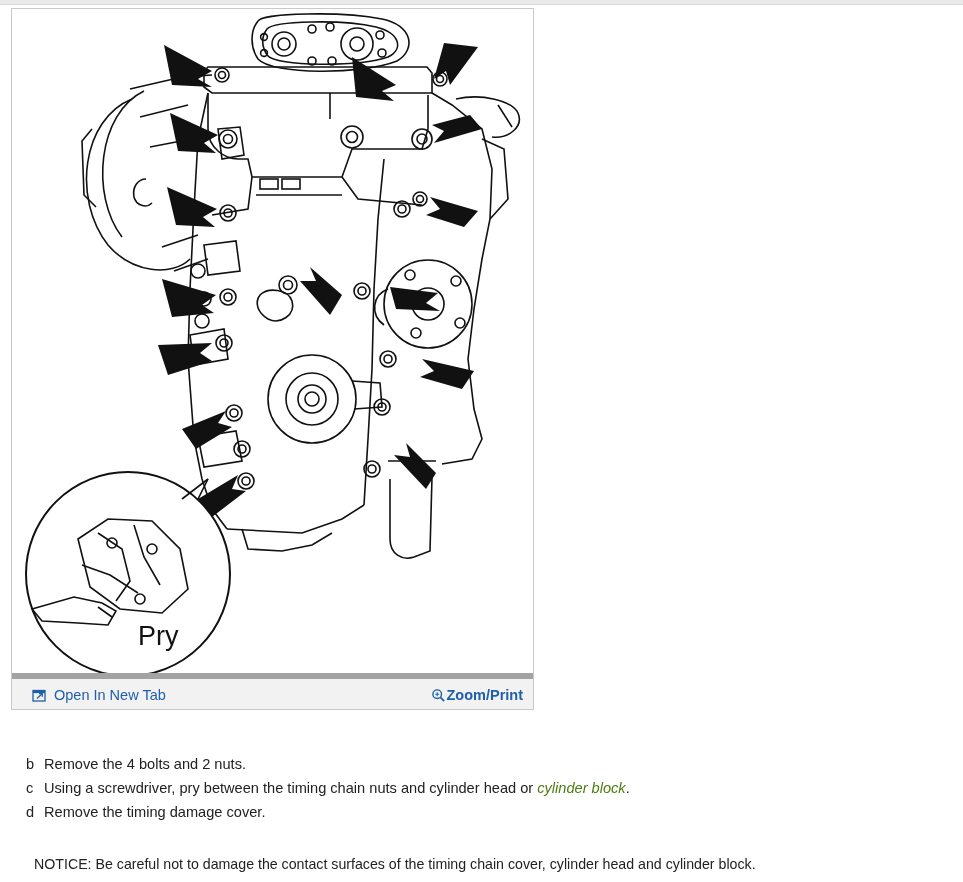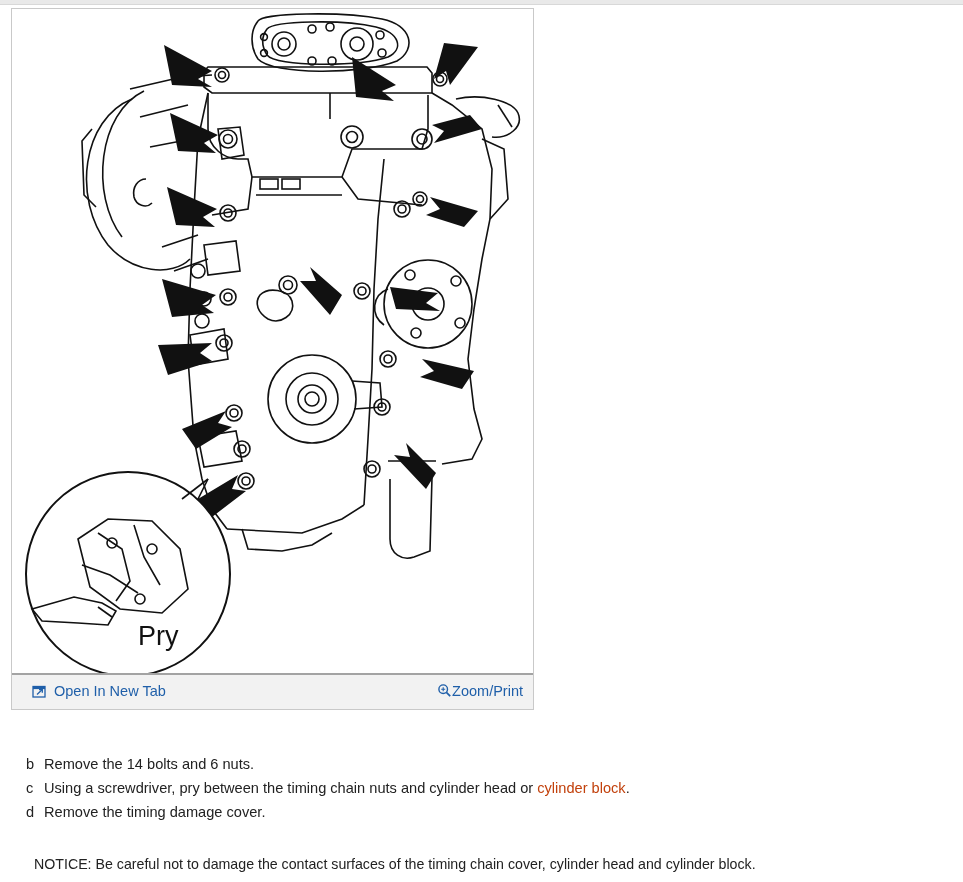--- a/index.html
+++ b/index.html
@@ -42,40 +42,41 @@
   .figure-image svg {
     display: block;
   }
   .figure-toolbar {
     position: absolute;
     left: 0;
     bottom: 0;
     width: 521px;
     height: 36px;
     background: #f2f2f2;
-    border-top: 2px solid #a3a3a3;
+    border-top: 6px solid #a3a3a3;
     box-sizing: border-box;
   }
   .tool-left {
     position: absolute;
     left: 20px;
     top: 8px;
     display: flex;
     align-items: center;
     gap: 7px;
     cursor: pointer;
   }
   .tool-right {
     position: absolute;
     right: 10px;
     top: 8px;
     display: flex;
-    align-items: flex-start;
+    align-items: flex-end;
     gap: 0;
     cursor: pointer;
+    font-weight: bold;
   }
   .tool-label {
     color: #1f5fa9;
     font-size: 14.5px;
   }
   .icon-newtab, .icon-zoom {
     width: 15px;
     height: 15px;
     display: inline-block;
     color: #1f5fa9;
@@ -95,22 +96,23 @@
   }
   .step-letter {
     width: 18px;
     flex: 0 0 18px;
     color: #222;
   }
   .step-text {
     color: #222;
   }
   .step-text a, .inline-link {
-    color: #c2410c;
+    color: #4d7c0f;
     text-decoration: none;
+    font-style: italic;
   }
   .notice {
     position: absolute;
     left: 34px;
     top: 856px;
     width: 910px;
     font-size: 14.2px;
     color: #222222;
   }
   .notice b {
@@ -299,21 +301,21 @@
         </svg>
       </span>
       <span class="tool-label">Zoom/Print</span>
     </div>
   </div>
 </div>
 
 <div class="steps">
   <div class="step-row">
     <span class="step-letter">b</span>
-    <span class="step-text"><span>Remove the 14 bolts and 6 nuts.</span></span>
+    <span class="step-text"><span>Remove the 4 bolts and 2 nuts.</span></span>
   </div>
   <div class="step-row">
     <span class="step-letter">c</span>
     <span class="step-text"><span>Using a screwdriver, pry between the timing chain nuts and cylinder head or </span><a class="inline-link" href="#">cylinder block</a><span>.</span></span>
   </div>
   <div class="step-row">
     <span class="step-letter">d</span>
     <span class="step-text"><span>Remove the timing damage cover.</span></span>
   </div>
 </div>

